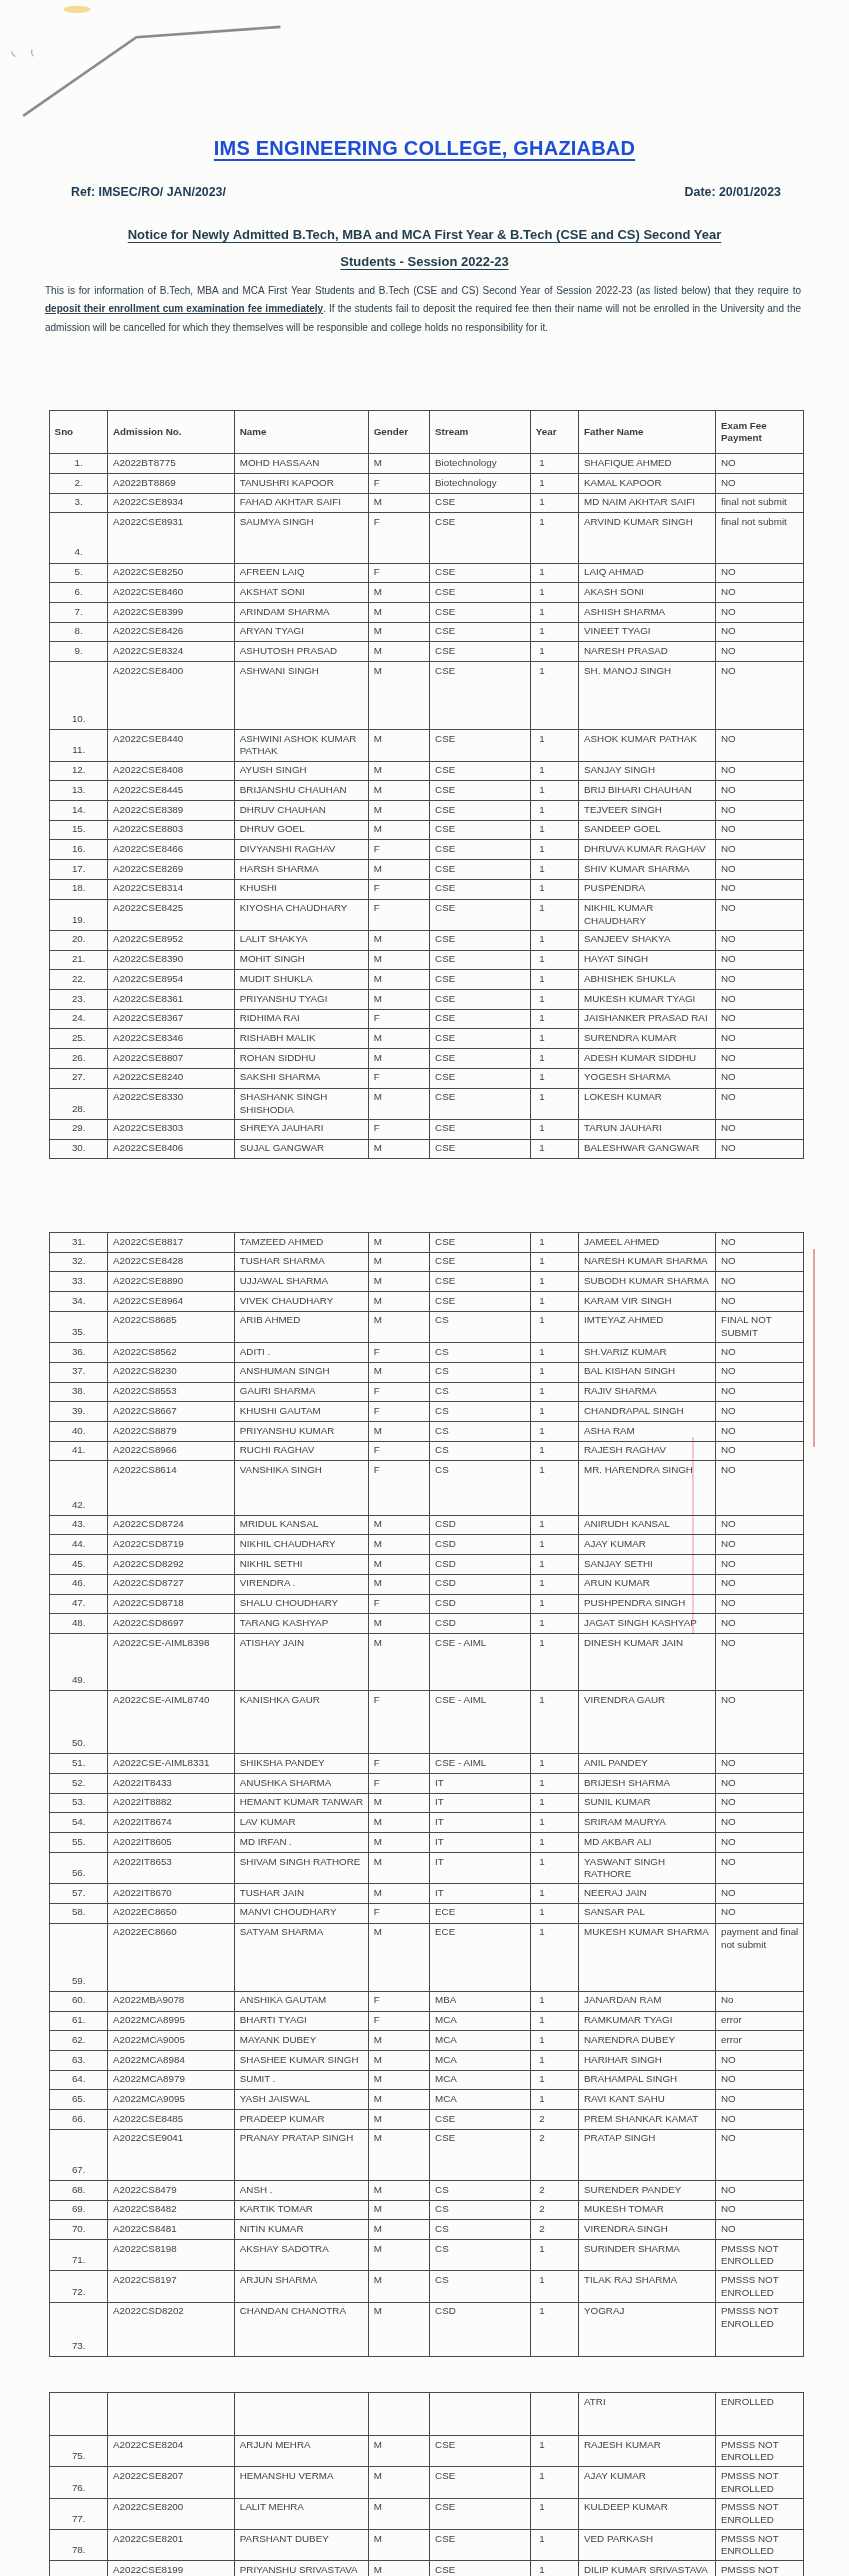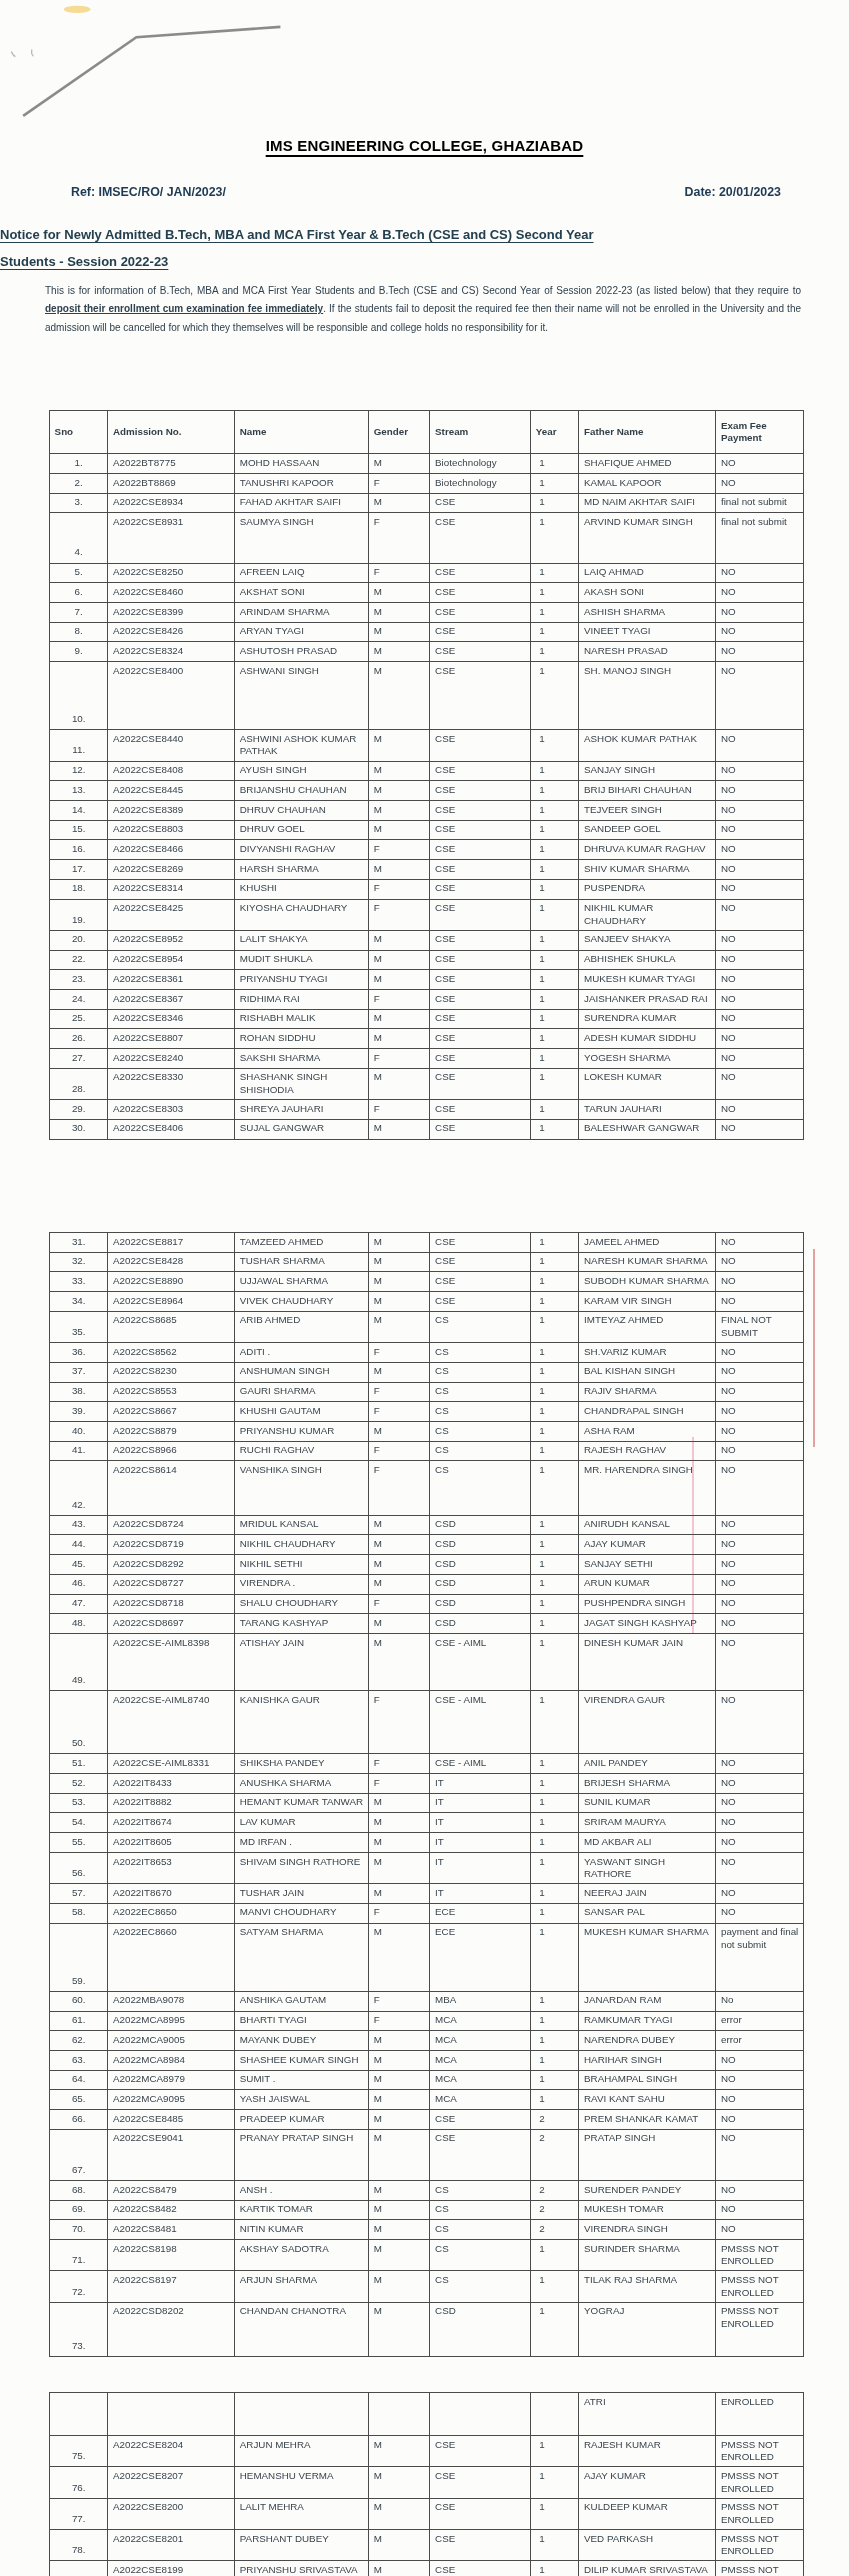--- a/index.html
+++ b/index.html
@@ -4,26 +4,26 @@
 <title>Document</title>
 <style>
   html,body { margin:0; padding:0; background:#ffffff; }
   .page {
     position:relative; width:849px; height:3009px;
     background:#fcfcfb; overflow:hidden;
     font-family:"Liberation Sans", sans-serif; color:#2f414d;
   }
   
   .doc-title { position:absolute; top:137px; left:0; width:100%; text-align:center;
-    font-size:15px; font-weight:bold; color:#000000; letter-spacing:0.2px; }
+    font-size:20px; font-weight:bold; color:#1d4ed8; letter-spacing:0.2px; }
   .doc-title span { text-decoration:underline; text-decoration-thickness:1.5px; text-underline-offset:3.6px; }
   .ref-row { position:absolute; top:185px; left:71px; width:710px;
     display:flex; justify-content:space-between;
     font-size:12.4px; font-weight:bold; color:#1e3a55; }
-  .notice-title { position:absolute; top:221px; left:0; width:100%; 
+  .notice-title { position:absolute; top:221px; left:0; width:100%; text-align:center;
     font-size:13px; font-weight:bold; color:#24404f; line-height:2.1; }
   .notice-title .nt-line span { text-decoration:underline; text-decoration-thickness:1.3px; text-underline-offset:3.1px; }
   .body-text { position:absolute; top:282px; left:45px; width:756px;
     font-size:10px; line-height:1.83; text-align:justify; color:#2f414d; margin:0; }
   .emph { font-weight:bold; text-decoration:underline; text-decoration-thickness:1.3px; }
   
   .data-table { position:absolute; left:49px; width:755px;
     border-collapse:collapse; table-layout:fixed;
     font-size:9.8px; color:#39444c;border-radius:24px; }
   .data-table th, .data-table td {
@@ -298,20 +298,30 @@
           <td class="col-sno">20.</td>
           <td class="col-admission-no">A2022CSE8952</td>
           <td class="col-name">LALIT SHAKYA</td>
           <td class="col-gender">M</td>
           <td class="col-stream">CSE</td>
           <td class="col-year">1</td>
           <td class="col-father-name">SANJEEV SHAKYA</td>
           <td class="col-exam-fee">NO</td>
         </tr>
         <tr>
+          <td class="col-sno">21.</td>
+          <td class="col-admission-no">A2022CSE8390</td>
+          <td class="col-name">MOHIT SINGH</td>
+          <td class="col-gender">M</td>
+          <td class="col-stream">CSE</td>
+          <td class="col-year">1</td>
+          <td class="col-father-name">HAYAT SINGH</td>
+          <td class="col-exam-fee">NO</td>
+        </tr>
+        <tr>
           <td class="col-sno">22.</td>
           <td class="col-admission-no">A2022CSE8954</td>
           <td class="col-name">MUDIT SHUKLA</td>
           <td class="col-gender">M</td>
           <td class="col-stream">CSE</td>
           <td class="col-year">1</td>
           <td class="col-father-name">ABHISHEK SHUKLA</td>
           <td class="col-exam-fee">NO</td>
         </tr>
         <tr>

